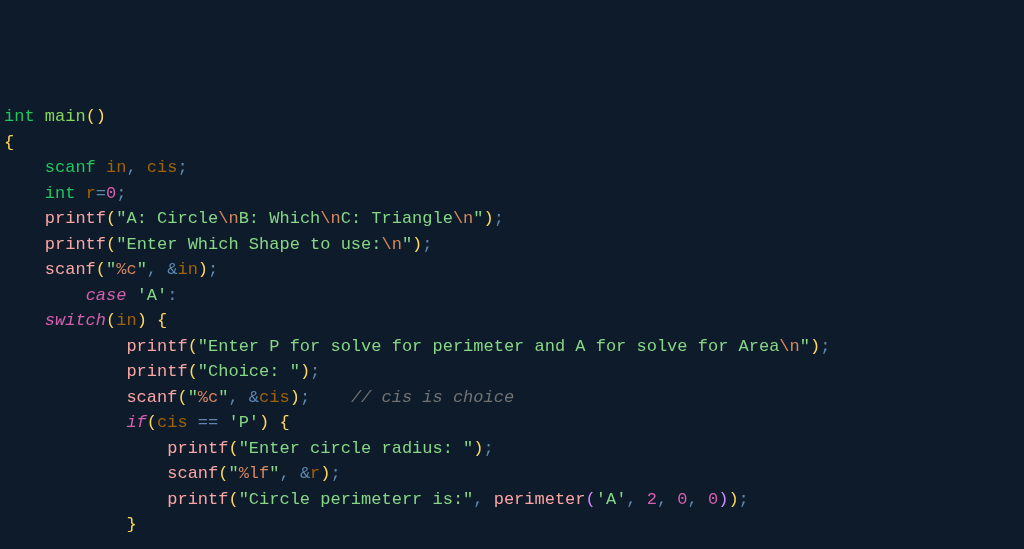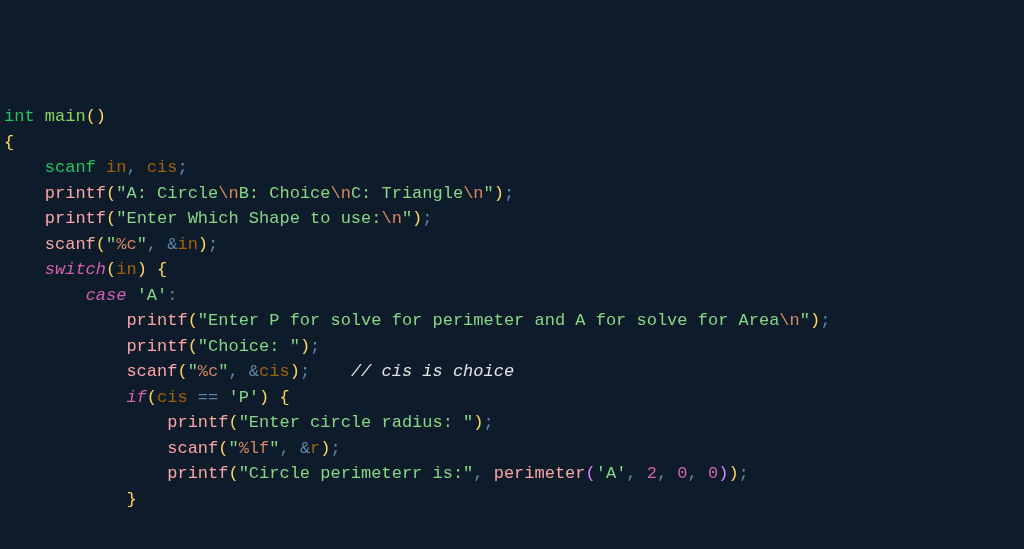--- a/index.html
+++ b/index.html
@@ -24,35 +24,36 @@
     .paren { color: #ffd75f; }
     .brace { color: #ffd75f; }
     .bracket { color: #d787ff; }
     .punct { color: #5f87af; }
     .op { color: #5f87af; }
     .ident { color: #a16207; }
     .string { color: #87d787; }
     .charlit { color: #87d787; }
     .escape { color: #d7875f; }
     .number { color: #d75faf; }
-    .comment { color: #e5e5e5; font-style: italic; margin-top: 7px; }
+    .comment { color: #737373; font-style: italic; margin-top: 7px; }
   </style>
 </head>
 <body>
 
 
 
 <div id="editor"><span class="line"><span class="kw-type">int</span> <span class="fn-main">main</span><span class="paren">()</span>
 </span><span class="line"><span class="brace">{</span>
 </span><span class="line">    <span class="kw-type">scanf</span> <span class="ident">in</span><span class="punct">, </span><span class="ident">cis</span><span class="punct">;</span>
-</span><span class="line">    <span class="fn-call">printf</span><span class="paren">(</span><span class="string">"A: Circle</span><span class="escape">\n</span><span class="string">B: Choice</span><span class="escape">\n</span><span class="string">C: Triangle</span><span class="escape">\n</span><span class="string">"</span><span class="paren">)</span><span class="punct">;</span>
+</span><span class="line">    <span class="kw-type">int</span> <span class="ident">r</span><span class="op">=</span><span class="number">0</span><span class="punct">;</span>
+</span><span class="line">    <span class="fn-call">printf</span><span class="paren">(</span><span class="string">"A: Circle</span><span class="escape">\n</span><span class="string">B: Which</span><span class="escape">\n</span><span class="string">C: Triangle</span><span class="escape">\n</span><span class="string">"</span><span class="paren">)</span><span class="punct">;</span>
 </span><span class="line">    <span class="fn-call">printf</span><span class="paren">(</span><span class="string">"Enter Which Shape to use:</span><span class="escape">\n</span><span class="string">"</span><span class="paren">)</span><span class="punct">;</span>
 </span><span class="line">    <span class="fn-call">scanf</span><span class="paren">(</span><span class="string">"</span><span class="escape">%c</span><span class="string">"</span><span class="punct">, </span><span class="op">&amp;</span><span class="ident">in</span><span class="paren">)</span><span class="punct">;</span>
+</span><span class="line">        <span class="kw-case">case</span> <span class="charlit">'A'</span><span class="punct">:</span>
 </span><span class="line">    <span class="kw-control">switch</span><span class="paren">(</span><span class="ident">in</span><span class="paren">)</span> <span class="brace">{</span>
-</span><span class="line">        <span class="kw-case">case</span> <span class="charlit">'A'</span><span class="punct">:</span>
 </span><span class="line">            <span class="fn-call">printf</span><span class="paren">(</span><span class="string">"Enter P for solve for perimeter and A for solve for Area</span><span class="escape">\n</span><span class="string">"</span><span class="paren">)</span><span class="punct">;</span>
 </span><span class="line">            <span class="fn-call">printf</span><span class="paren">(</span><span class="string">"Choice: "</span><span class="paren">)</span><span class="punct">;</span>
 </span><span class="line">            <span class="fn-call">scanf</span><span class="paren">(</span><span class="string">"</span><span class="escape">%c</span><span class="string">"</span><span class="punct">, </span><span class="op">&amp;</span><span class="ident">cis</span><span class="paren">)</span><span class="punct">;</span>    <span class="comment">// cis is choice</span>
 </span><span class="line">            <span class="kw-control">if</span><span class="paren">(</span><span class="ident">cis</span> <span class="op">==</span> <span class="charlit">'P'</span><span class="paren">)</span> <span class="brace">{</span>
 </span><span class="line">                <span class="fn-call">printf</span><span class="paren">(</span><span class="string">"Enter circle radius: "</span><span class="paren">)</span><span class="punct">;</span>
 </span><span class="line">                <span class="fn-call">scanf</span><span class="paren">(</span><span class="string">"</span><span class="escape">%lf</span><span class="string">"</span><span class="punct">, </span><span class="op">&amp;</span><span class="ident">r</span><span class="paren">)</span><span class="punct">;</span>
 </span><span class="line">                <span class="fn-call">printf</span><span class="paren">(</span><span class="string">"Circle perimeterr is:"</span><span class="punct">, </span><span class="fn-call">perimeter</span><span class="bracket">(</span><span class="charlit">'A'</span><span class="punct">, </span><span class="number">2</span><span class="punct">, </span><span class="number">0</span><span class="punct">, </span><span class="number">0</span><span class="bracket">)</span><span class="paren">)</span><span class="punct">;</span>
 </span><span class="line">            <span class="brace">}</span>
 </span><span class="line"> 
 </span></div>

